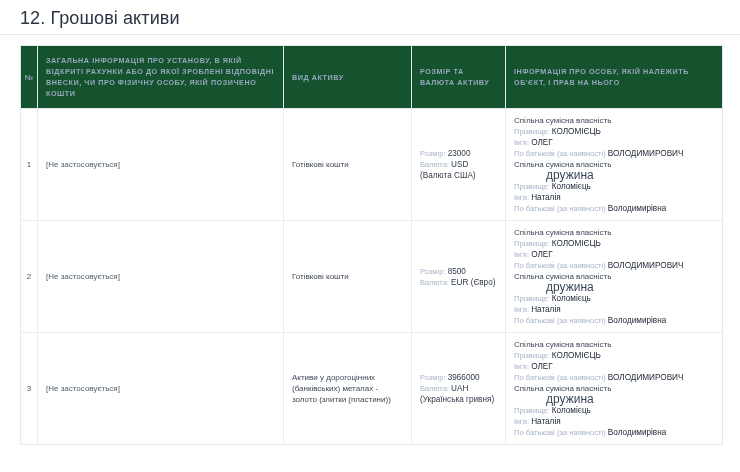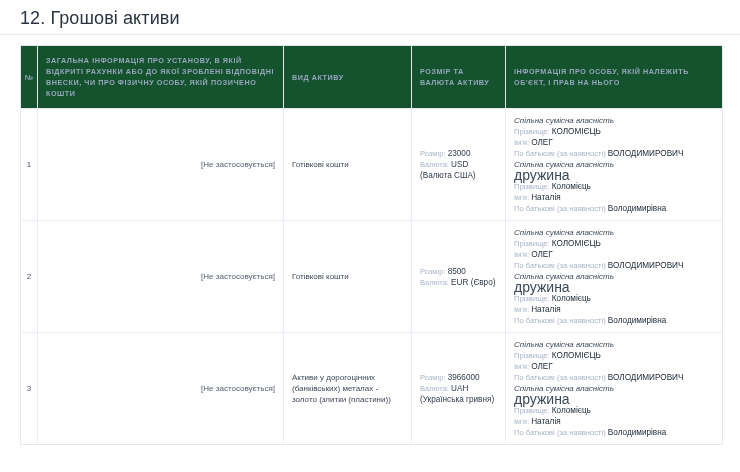--- a/index.html
+++ b/index.html
@@ -81,46 +81,46 @@
   }
   tbody tr:last-child td { border-bottom: none; }
   tbody td:last-child { border-right: none; }
 
   td.cell-num {
     text-align: center;
     color: #4a5564;
     font-size: 8px;
     padding: 6px 2px;
   }
-  td.cell-info { color: #55606e; text-align: right; }
+  td.cell-info { color: #55606e; }
   td.cell-kind { color: #3d4856; }
 
   td.cell-size, td.cell-owner { vertical-align: middle; }
 
   .kv-line { white-space: normal; }
   .kv-label {
     color: #a8b4c6;
     font-size: 7.6px;
   }
   .kv-value {
     color: #303b49;
     font-size: 8.2px;
   }
 
   .owner-block { }
   .owner-head {
     color: #3d4856;
     font-size: 8px;
     line-height: 11px;
-    font-style: italic;
   }
   .owner-rel {
     color: #3d4856;
-    font-size: 14px;
-    line-height: 11px;
+    font-size: 12px;
+    line-height: 11px;
+    margin-left: 32px;
   }
   .owner-line { line-height: 11px; }
   .owner-label {
     color: #a8b4c6;
     font-size: 7.6px;
   }
   .owner-value {
     color: #222c38;
     font-size: 8.2px;
   }

